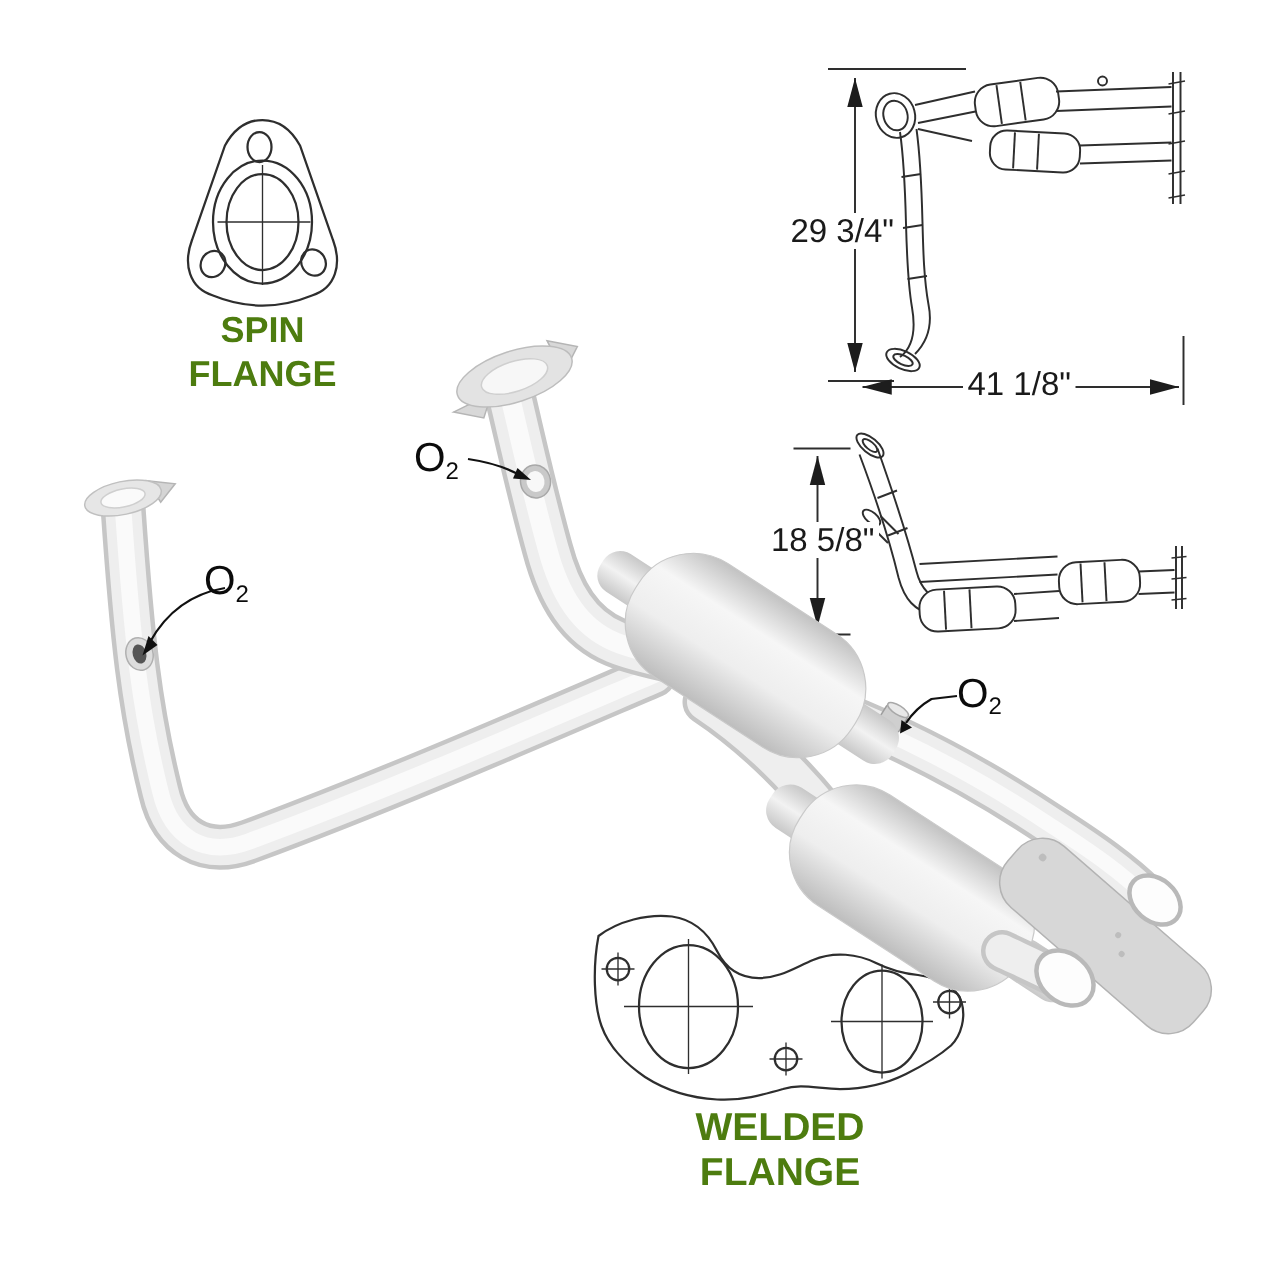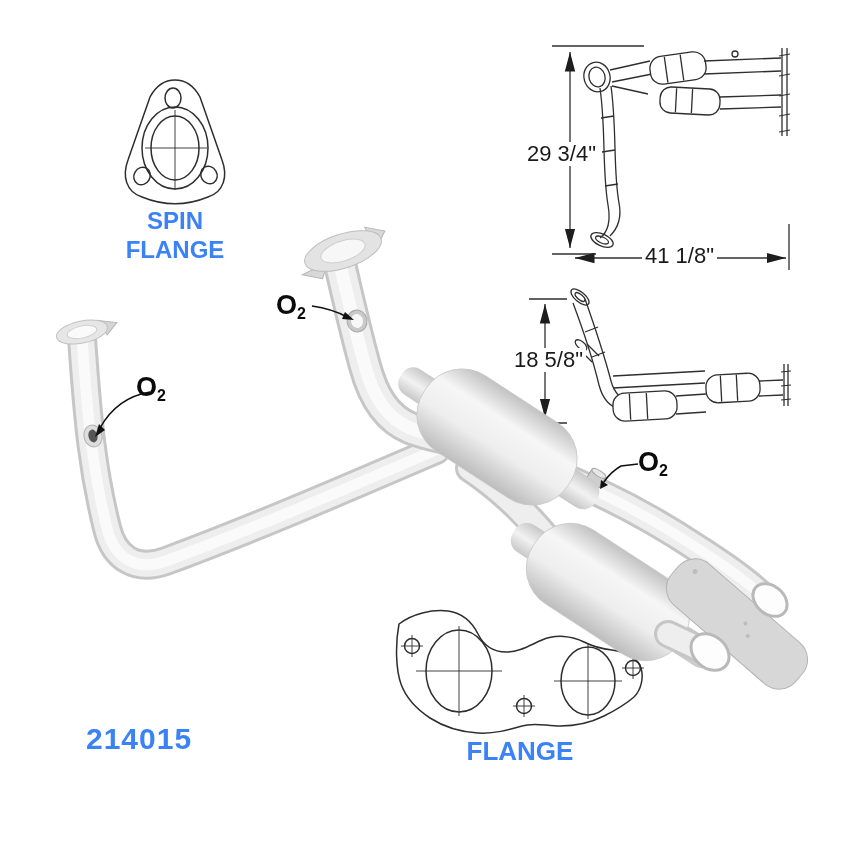--- a/index.html
+++ b/index.html
@@ -1,26 +1,26 @@
 <!DOCTYPE html>
 <html><head>
 <meta charset="utf-8">
 <style>
   html,body{margin:0;padding:0;background:#ffffff;}
   #stage{
     position:relative;width:850px;height:850px;background:#ffffff;overflow:hidden;
     font-family:"Liberation Sans",sans-serif;color:#0b0b0b;
   }
   #art{position:absolute;left:0;top:0;}
-  .lbl{position:absolute;font-weight:bold;color:#3b82f6;white-space:nowrap;}
+  .lbl{position:absolute;font-weight:bold;color:#4d7c0f;white-space:nowrap;}
   .dim{
     position:absolute;font-weight:normal;font-size:22px;color:#1a1a1a;
     background:#ffffff;padding:0 3px;white-space:nowrap;line-height:24px;
   }
-  .o2{position:absolute;font-weight:bold;font-size:27px;line-height:27px;background:#ffffff00;}
+  .o2{position:absolute;font-weight:normal;font-size:27px;line-height:27px;background:#ffffff00;}
   .o2 .sub{font-size:16px;vertical-align:-5px;}
   .center-stack{text-align:center;}
   #spin-label{left:95px;top:206px;width:160px;font-size:24px;line-height:29px;}
   #welded-label{left:420px;top:736px;width:200px;font-size:26px;line-height:30px;}
   #part-number{left:86px;top:722px;font-size:30px;letter-spacing:1px;}
   #dim-height{left:524px;top:142px;}
   #dim-length{left:642px;top:244px;}
   #dim-front{left:511px;top:348px;}
   #o2-left{left:136px;top:374px;}
   #o2-mid{left:276px;top:292px;}
@@ -306,19 +306,19 @@
   <div id="o2-left" class="o2">
     <span>O</span><span class="sub">2</span>
   </div>
   <div id="o2-mid" class="o2">
     <span>O</span><span class="sub">2</span>
   </div>
   <div id="o2-right" class="o2">
     <span>O</span><span class="sub">2</span>
   </div>
 
-  <div id="part-number" class="lbl">214015</div>
 
   <div id="welded-label" class="lbl center-stack">
+    <div>WELDED</div>
     <div>FLANGE</div>
   </div>
 
 </div>
 
 </body></html>

